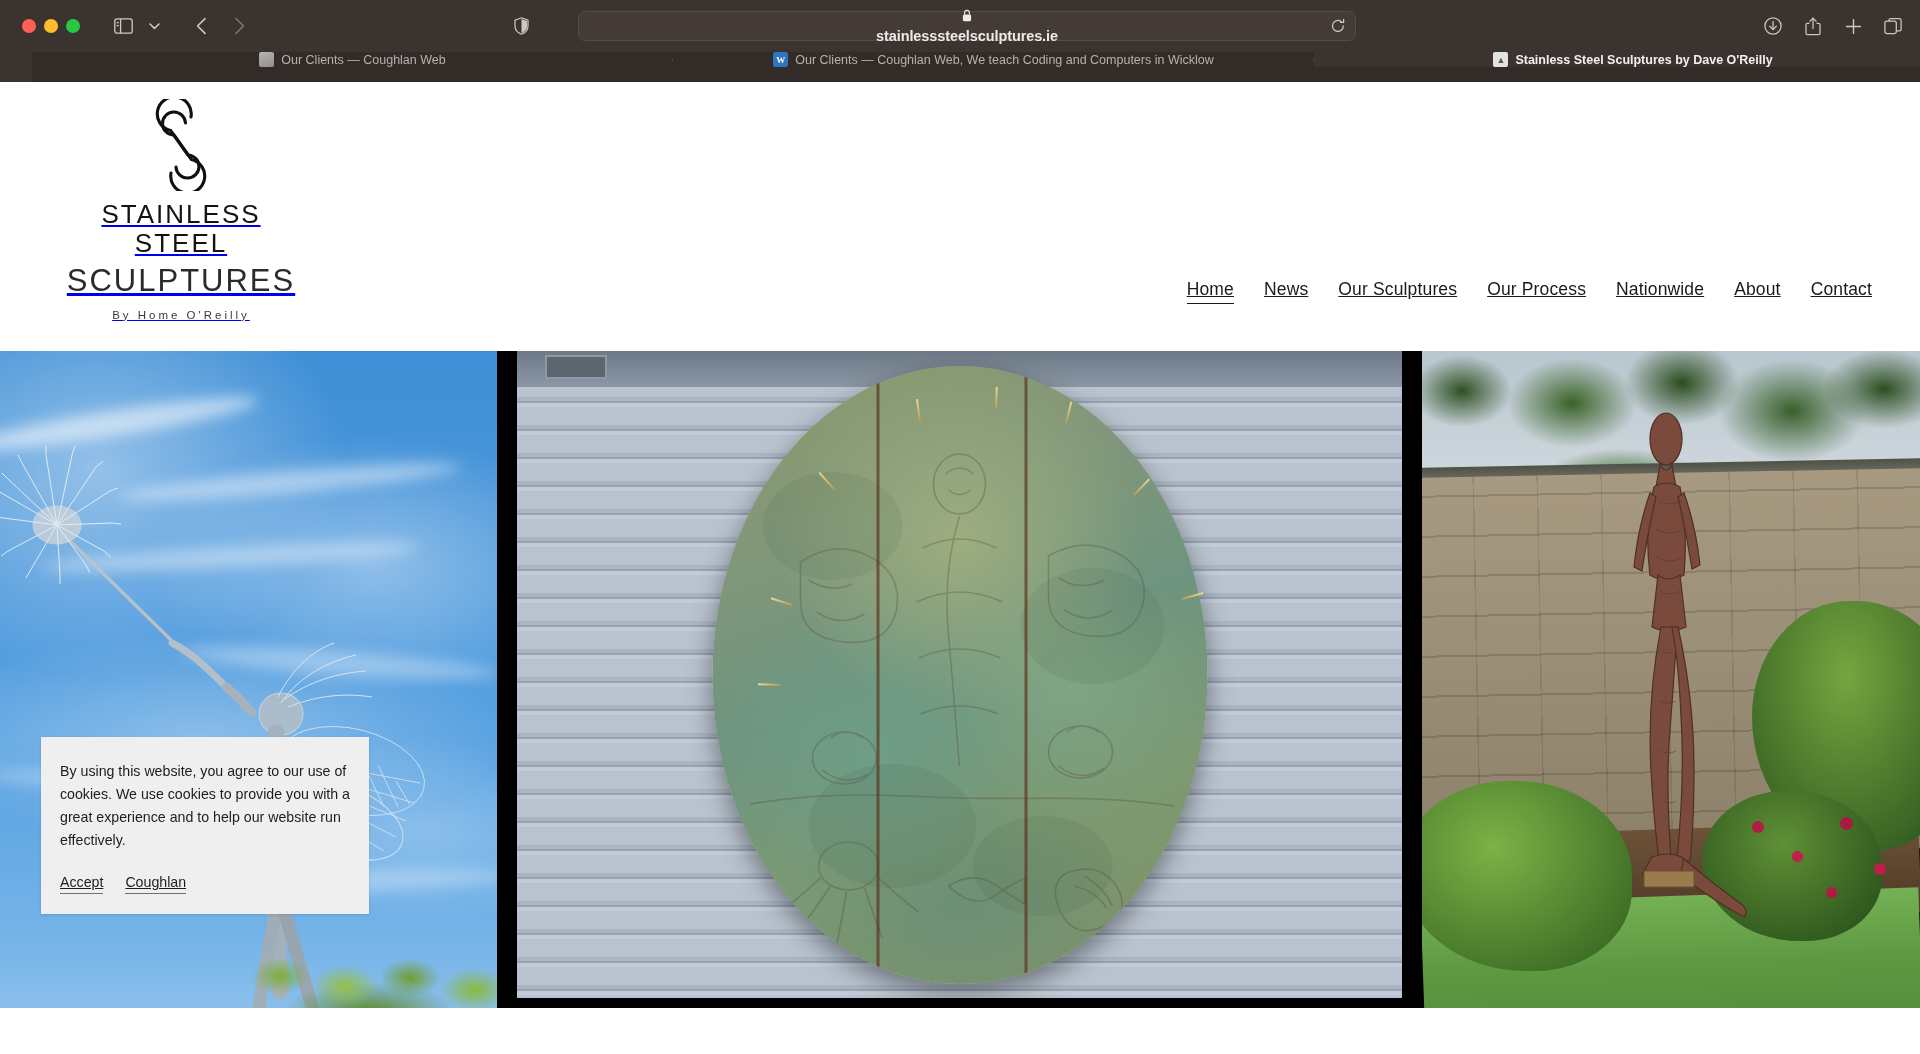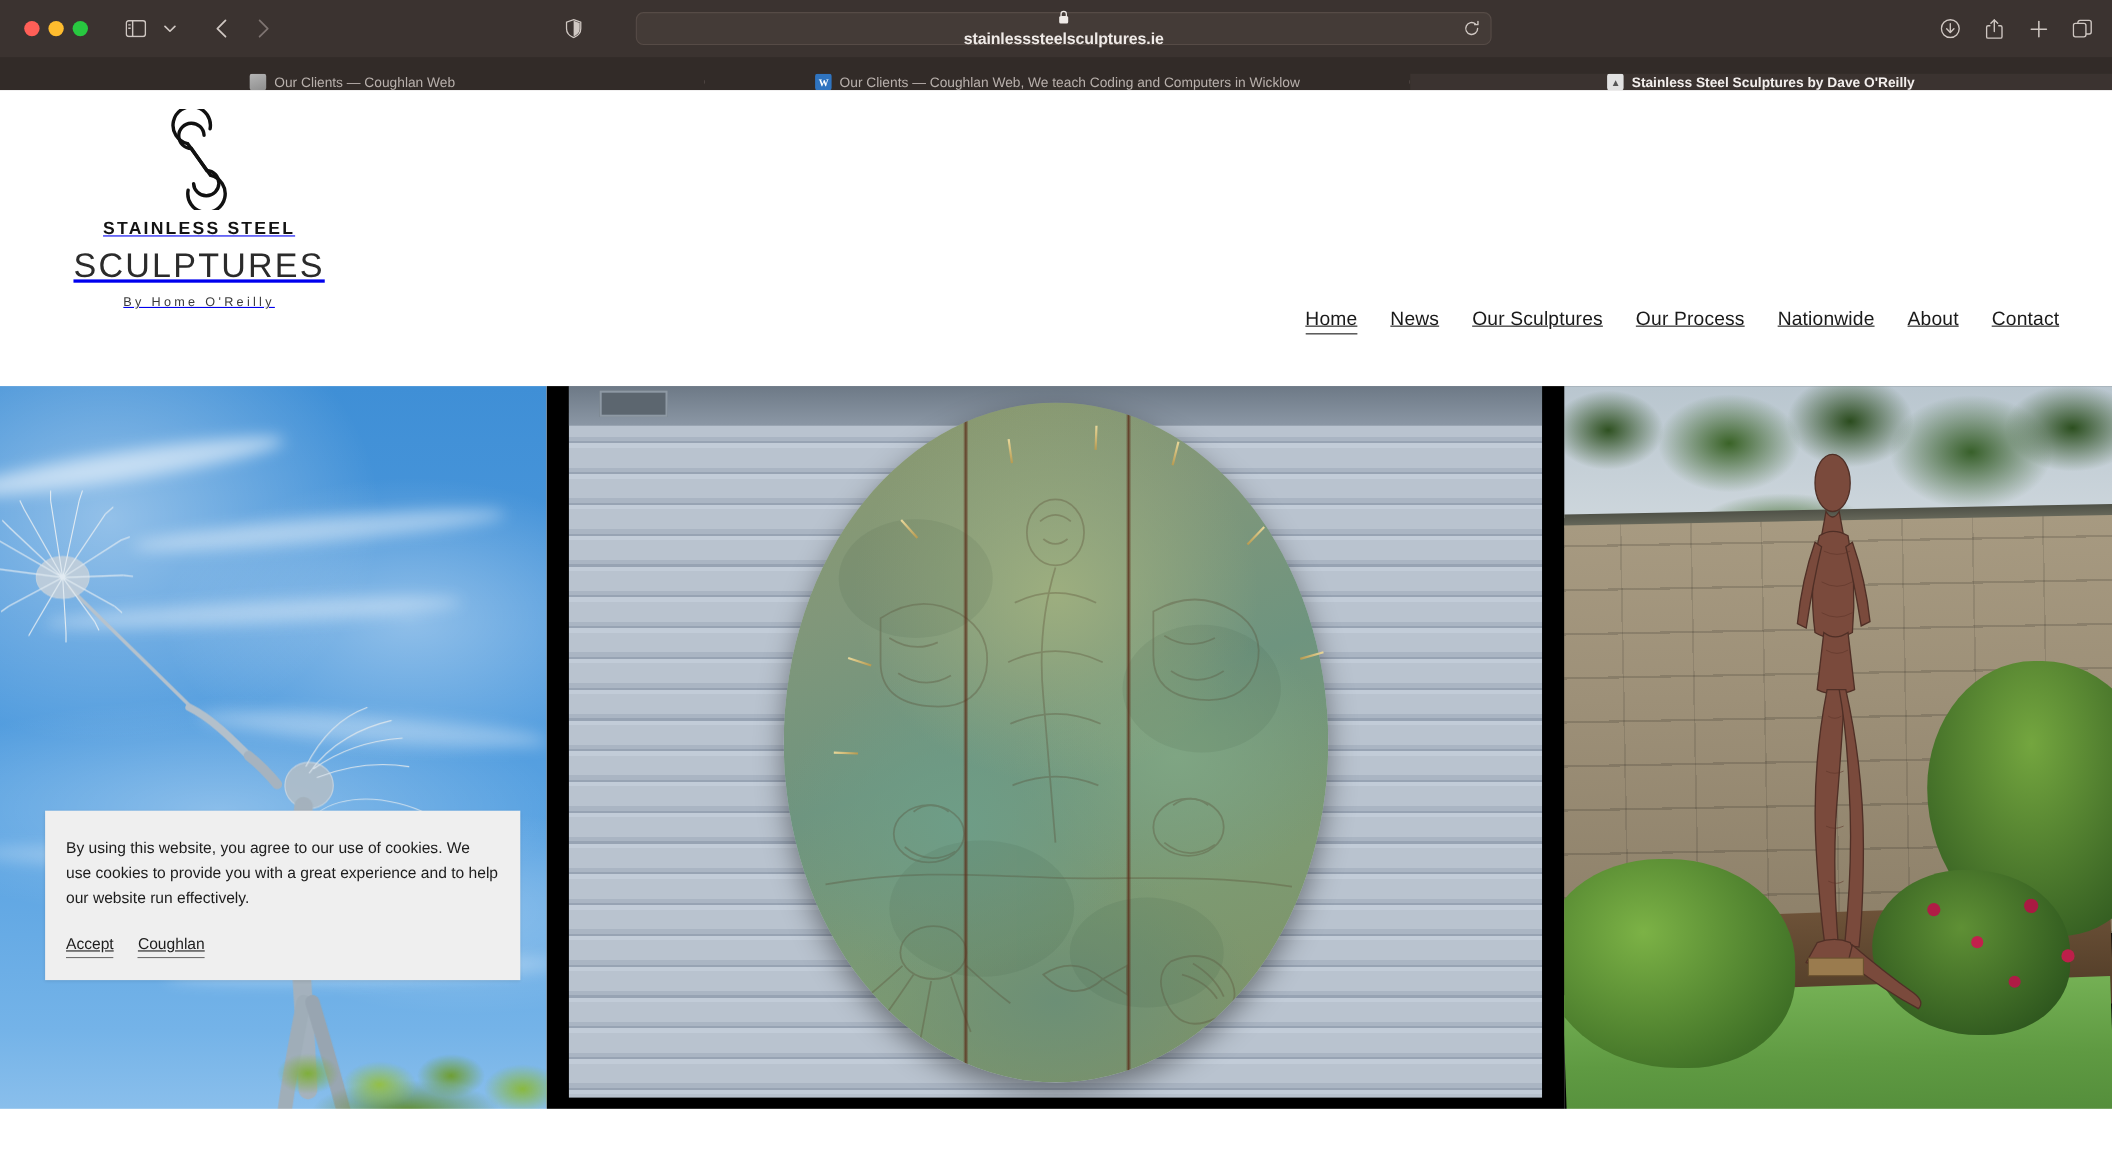--- a/index.html
+++ b/index.html
@@ -86,21 +86,22 @@
     align-items: center;
     gap: 14px;
   }
   .toolbar-right .tb-btn { width: 26px; }
 
   
   .tabbar {
     height: 30px;
     display: flex;
     background: #322b28;
-    align-items: flex-end;
+    align-items: flex-start;
+    margin-left: 32px;
   }
   .tab {
     flex: 0 0 auto;
     display: flex;
     align-items: center;
     justify-content: center;
     gap: 7px;
     position: relative;
     font-size: 12.5px;
     color: #b8b0ac;
@@ -143,22 +144,22 @@
   }
   .logo-block {
     position: absolute;
     left: 66px;
     top: 17px;
     width: 230px;
     text-align: center;
   }
   .logo-mark { display:block; margin: 0 auto; }
   .logo-line1 {
-    font-size: 16px;
-    font-weight: bold;
+    font-size: 26px;
+    font-weight: normal;
     letter-spacing: 2.0px;
     color: #131313;
     margin-top: 9px;
     line-height: 1.1;
   }
   .logo-line2 {
     font-size: 31px;
     font-weight: 300;
     letter-spacing: 2.0px;
     color: #2b2b2b;
@@ -336,21 +337,21 @@
     position: absolute; left: 0; right: 0; bottom: 95px; height: 92px;
     background: linear-gradient(180deg,#6d5238,#4e3a26);
     transform: rotate(-2deg);
   }
 
   
   .cookie-banner {
     position: absolute;
     left: 41px;
     top: 884px;
-    width: 432px;
+    width: 328px;
     background: #efefef;
     padding: 23px 19px 20px 19px;
     z-index: 40;
     box-shadow: 0 1px 3px rgba(0,0,0,0.12);
   }
   .cookie-text {
     font-size: 14.2px;
     line-height: 1.62;
     color: #1d1d1d;
   }

